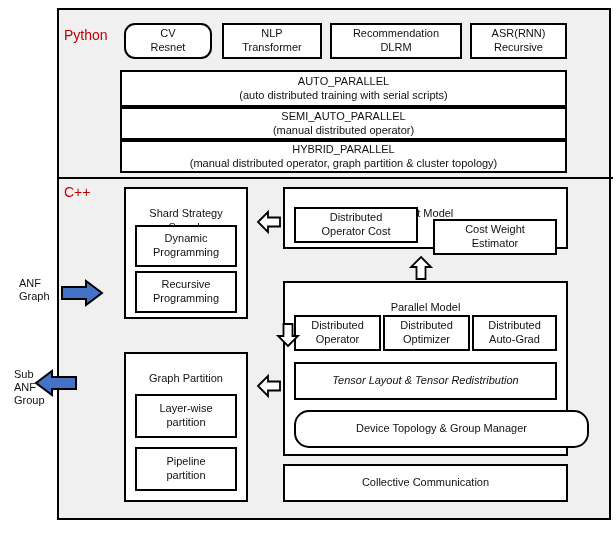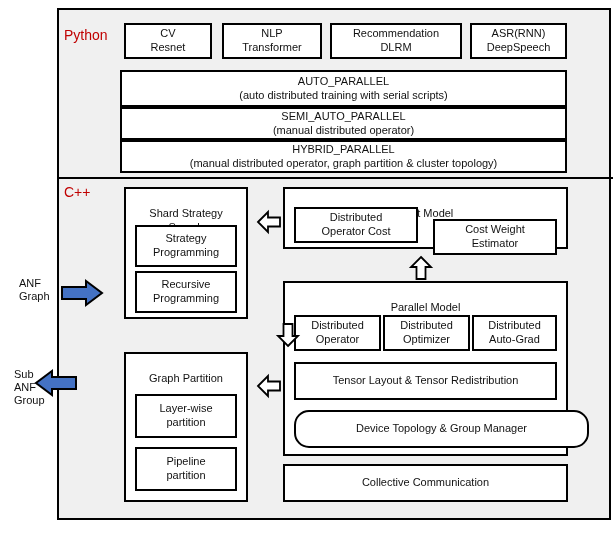--- a/index.html
+++ b/index.html
@@ -68,21 +68,21 @@
   }
   .group-title {
     text-align: center;
     font-size: 11px;
     color: #111;
     line-height: 1.25;
     white-space: pre-line;
   }
 
   
-  #app-cv   { left: 124px; top: 23px; width: 88px;  height: 36px; }
+  #app-cv   { left: 124px; top: 23px; width: 88px;  height: 36px; border-radius: 11px; }
   #app-nlp  { left: 222px; top: 23px; width: 100px; height: 36px; }
   #app-rec  { left: 330px; top: 23px; width: 132px; height: 36px; }
   #app-asr  { left: 470px; top: 23px; width: 97px;  height: 36px; }
 
   
   #mode-auto   { left: 120px; top: 70px;  width: 447px; height: 37px; }
   #mode-semi   { left: 120px; top: 107px; width: 447px; height: 33px; }
   #mode-hybrid { left: 120px; top: 140px; width: 447px; height: 33px; }
 
   
@@ -96,21 +96,21 @@
 
   
   #cost-model      { left: 283px; top: 187px; width: 285px; height: 62px; }
   #dist-op-cost    { left: 294px; top: 207px; width: 124px; height: 36px; }
   #cost-weight     { left: 433px; top: 219px; width: 124px; height: 36px; }
 
   #parallel-model  { left: 283px; top: 281px; width: 285px; height: 175px; }
   #dist-operator   { left: 294px; top: 315px; width: 87px;  height: 36px; }
   #dist-optimizer  { left: 383px; top: 315px; width: 87px;  height: 36px; }
   #dist-autograd   { left: 472px; top: 315px; width: 85px;  height: 36px; }
-  #tensor-layout   { left: 294px; top: 362px; width: 263px; height: 38px; }
+  #tensor-layout   { left: 294px; top: 362px; width: 263px; height: 38px; font-style: italic; }
   #device-topology { left: 294px; top: 410px; width: 295px; height: 38px; border-radius: 15px; }
 
   #collective-comm { left: 283px; top: 464px; width: 285px; height: 38px; }
 
   
   .blue-arrow { position: absolute; }
   #arrow-anf-in  { left: 60px; top: 278px; }
   #arrow-anf-out { left: 34px; top: 368px; }
 
   .io-label {
@@ -168,34 +168,34 @@
   <div class="section-label" id="label-python">Python</div>
   <div class="section-label" id="label-cpp">C++</div>
 
   <div class="box" id="app-cv">CV
 Resnet</div>
   <div class="box" id="app-nlp">NLP
 Transformer</div>
   <div class="box" id="app-rec">Recommendation
 DLRM</div>
   <div class="box" id="app-asr">ASR(RNN)
-DeepSpeech</div>
+Recursive</div>
 
   <div class="box" id="mode-auto">AUTO_PARALLEL
 (auto distributed training with serial scripts)</div>
   <div class="box" id="mode-semi">SEMI_AUTO_PARALLEL
 (manual distributed operator)</div>
   <div class="box" id="mode-hybrid">HYBRID_PARALLEL
 (manual distributed operator, graph partition &amp; cluster topology)</div>
 
   <div class="box titled" id="shard-strategy">
     <div class="group-title">Shard Strategy
 Search</div>
   </div>
-  <div class="box" id="dynamic-prog">Strategy
+  <div class="box" id="dynamic-prog">Dynamic
 Programming</div>
   <div class="box" id="recursive-prog">Recursive
 Programming</div>
 
   <div class="box titled" id="graph-partition">
     <div class="group-title">Graph Partition</div>
   </div>
   <div class="box" id="layer-wise">Layer-wise
 partition</div>
   <div class="box" id="pipeline">Pipeline

